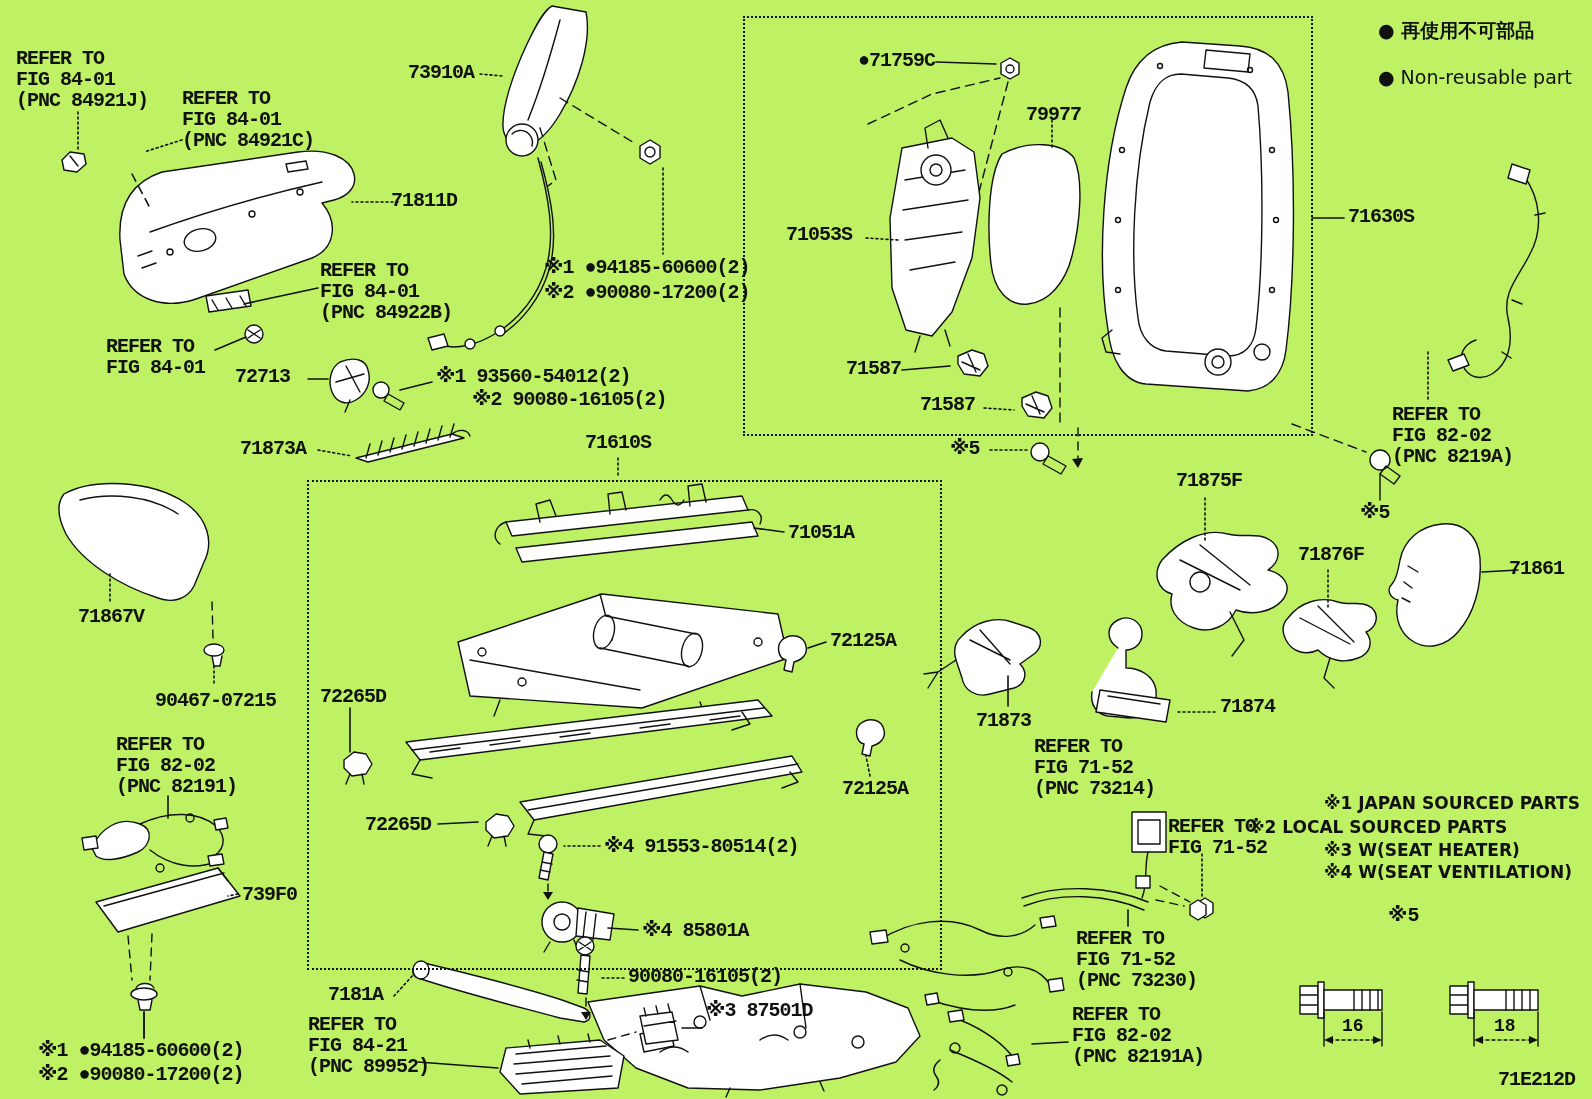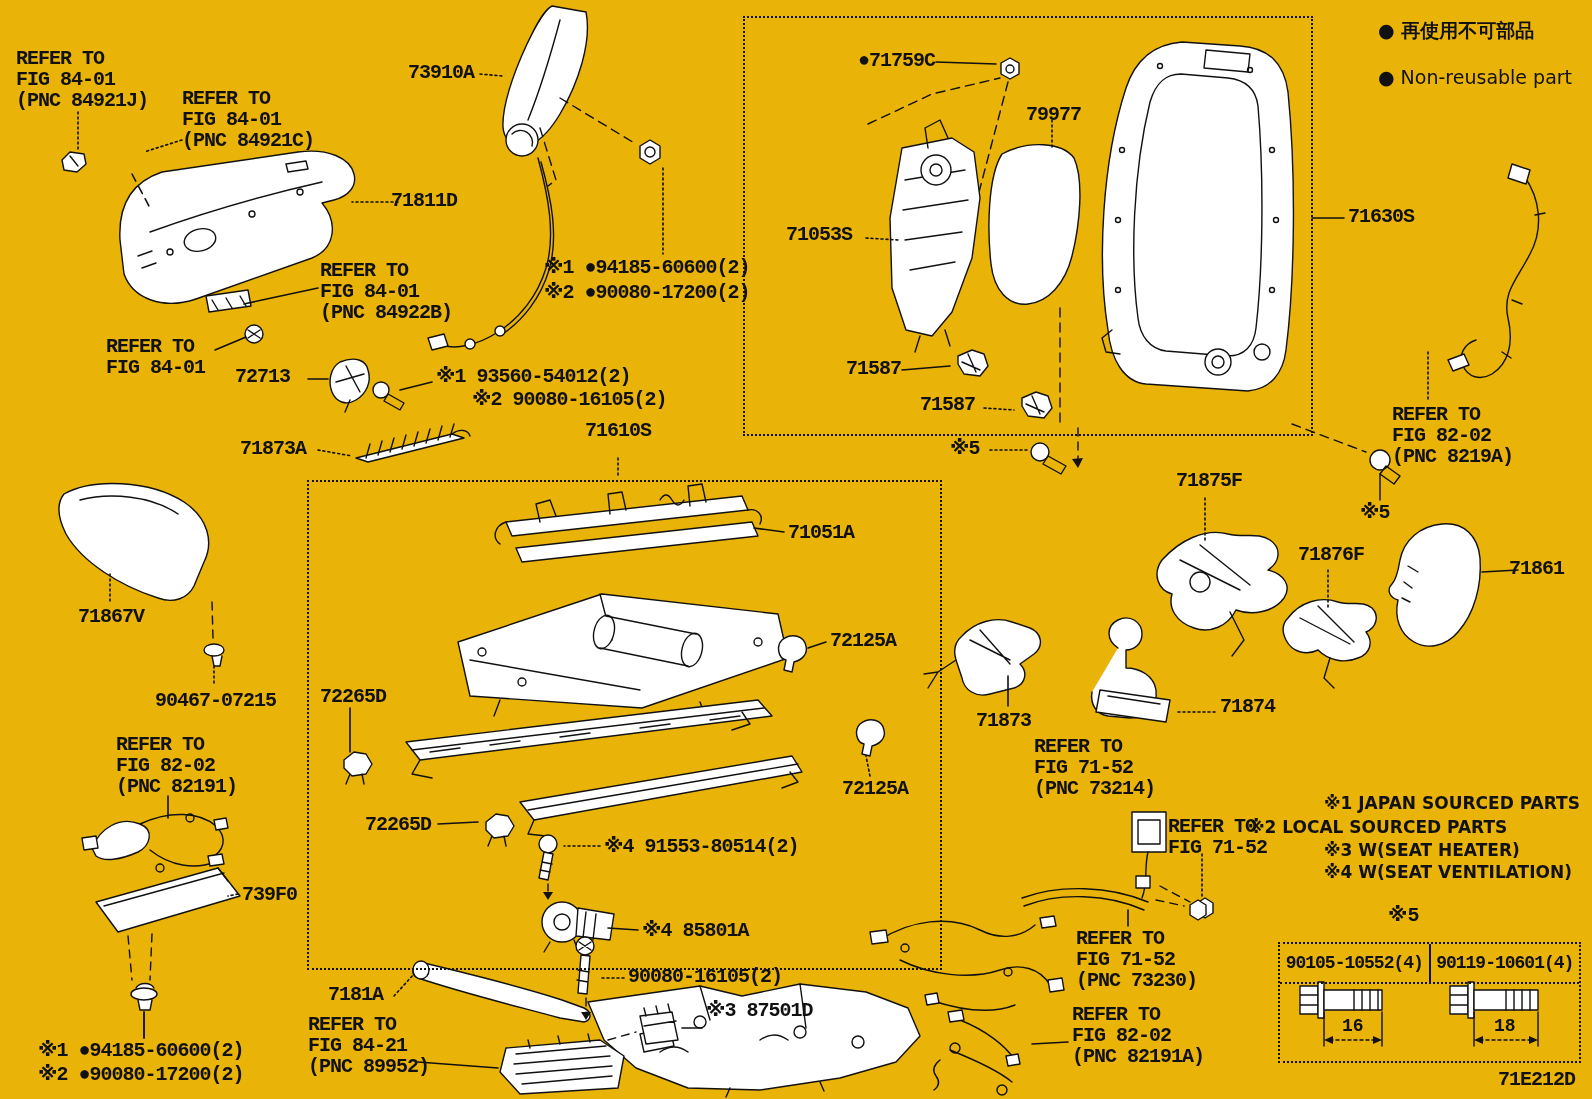--- a/index.html
+++ b/index.html
@@ -1,16 +1,16 @@
 <!DOCTYPE html>
 <html><head>
 <meta charset="utf-8">
 <style>
   html,body{margin:0;padding:0;background:#e8e8e8;}
-  .stage{position:relative;width:1592px;height:1099px;background:#eab308;overflow:hidden;
+  .stage{position:relative;width:1592px;height:1099px;background:#bef264;overflow:hidden;
          font-family:"Liberation Mono","DejaVu Sans Mono","DejaVu Sans",monospace;color:#111;}
   svg.art{position:absolute;left:0;top:0;}
   .lbl{position:absolute;font-weight:bold;font-size:20px;line-height:1.06;letter-spacing:-1px;
        white-space:pre-line;color:#111;}
   .lbl.key{font-family:"DejaVu Sans","Liberation Sans",sans-serif;font-weight:bold;
            font-size:17px;letter-spacing:0;}
   .legend-line{position:absolute;font-family:"DejaVu Sans","Liberation Sans",sans-serif;
                font-size:19px;color:#111;white-space:nowrap;}
   .legend-jp{font-weight:bold;}
   .inset-box{position:absolute;border:2px dotted #111;}
@@ -337,21 +337,21 @@
 FIG 84-01
 (PNC 84922B)</div>
       <div class="lbl" style="left: 106px; top: 336px;">REFER TO
 FIG 84-01</div>
       <div class="lbl" style="left: 544px; top: 257px;">※1 ●94185-60600(2)</div>
       <div class="lbl" style="left: 544px; top: 282px;">※2 ●90080-17200(2)</div>
       <div class="lbl" style="left: 235px; top: 366px;">72713</div>
       <div class="lbl" style="left: 436px; top: 366px;">※1 93560-54012(2)</div>
       <div class="lbl" style="left: 436px; top: 389px; margin-left: 36px;">※2 90080-16105(2)</div>
       <div class="lbl" style="left: 240px; top: 438px;">71873A</div>
-      <div class="lbl" style="left: 585px; top: 420px;">71610S</div>
+      <div class="lbl" style="left: 585px; top: 432px;">71610S</div>
       <div class="lbl" style="left: 788px; top: 522px;">71051A</div>
       <div class="lbl" style="left: 78px; top: 606px;">71867V</div>
       <div class="lbl" style="left: 155px; top: 690px;">90467-07215</div>
       <div class="lbl" style="left: 320px; top: 686px;">72265D</div>
       <div class="lbl" style="left: 116px; top: 734px;">REFER TO
 FIG 82-02
 (PNC 82191)</div>
       <div class="lbl" style="left: 242px; top: 884px;">739F0</div>
       <div class="lbl" style="left: 830px; top: 630px;">72125A</div>
       <div class="lbl" style="left: 842px; top: 778px;">72125A</div>
@@ -393,23 +393,17 @@
       <div class="lbl key" style="left: 1324px; top: 863px;">※4 W(SEAT VENTILATION)</div>
       <div class="lbl" style="left: 1076px; top: 928px;">REFER TO
 FIG 71-52
 (PNC 73230)</div>
       <div class="lbl" style="left: 1072px; top: 1004px;">REFER TO
 FIG 82-02
 (PNC 82191A)</div>
     </div>
 
   <div class="caption" style="left:1388px;top:902px;">※5</div>
-  <div class="ftable">
-    <div class="hdr">
-      <div class="cell first">90105-10552(4)</div>
-      <div class="cell">90119-10601(4)</div>
-    </div>
-  </div>
   <div class="dim" style="left:1342px;top:1016px;">16</div>
   <div class="dim" style="left:1494px;top:1016px;">18</div>
 
   <div class="diagcode">71E212D</div>
 </div>
 
 </body></html>

